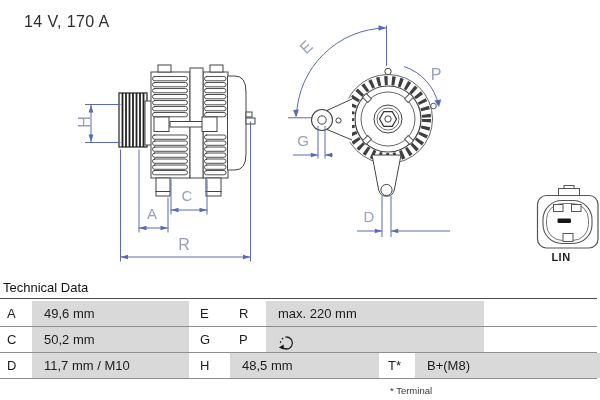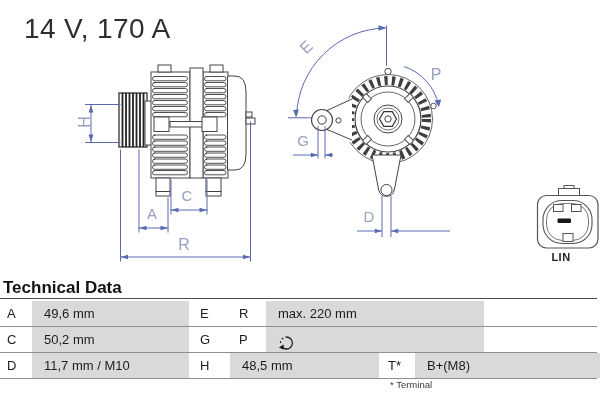--- a/index.html
+++ b/index.html
@@ -1,36 +1,36 @@
 <!DOCTYPE html>
 <html><head>
 <meta charset="utf-8">
 <style>
   html,body{margin:0;padding:0;background:#fff;}
   .stage{position:relative;width:600px;height:400px;background:#ffffff;overflow:hidden;
          font-family:"Liberation Sans",sans-serif;}
-  .title{position:absolute;left:24px;top:13px;font-size:28px;color:#2e2e2e;letter-spacing:.4px;}
+  .title{position:absolute;left:24px;top:13px;font-size:16px;color:#2e2e2e;letter-spacing:.4px;}
   .drawing{position:absolute;left:0;top:0;}
   .ttable{position:absolute;left:0;top:278px;width:597px;}
-  .t-heading{margin-left:3px;font-size:17px;font-weight:bold;color:#121212;
+  .t-heading{margin-left:3px;font-size:13px;font-weight:normal;color:#121212;
              height:20px;line-height:20px;}
   .t-headrule{border-bottom:1.5px solid #4d4d4d;width:597px;}
   .t-rows{margin-top:2px;border-bottom:1px solid #8e8e8e;}
   .t-row{display:flex;height:25px;line-height:25px;font-size:13px;color:#1c1c1c;}
   .t-row + .t-row{border-top:1px solid #8e8e8e;}
   .lbl{background:#fff;flex:0 0 auto;}
   .val{background:#d9d9d9;flex:0 0 auto;padding-left:12px;white-space:nowrap;}
   .lbl.g1{width:25px;padding-left:7px;}
   .val.g1{width:145px;}
   .lbl.g2{width:30px;padding-left:11px;}
   .val.g2{width:137px;}
   .lbl.g3{width:27px;padding-left:9px;}
   .val.g3{width:206px;}
   .val .rot-ico{vertical-align:middle;margin-top:4px;}
-  .t-footnote{margin-top:0;margin-left:390px;font-size:9.5px;color:#3a3a3a;}
+  .t-footnote{margin-top:6px;margin-left:390px;font-size:9.5px;color:#3a3a3a;}
 </style>
 </head>
 <body>
 
 <div class="stage">
 
   <div class="title">14 V, 170 A</div>
 
   <svg class="drawing" width="600" height="278" viewBox="0 0 600 278">
     <defs>

